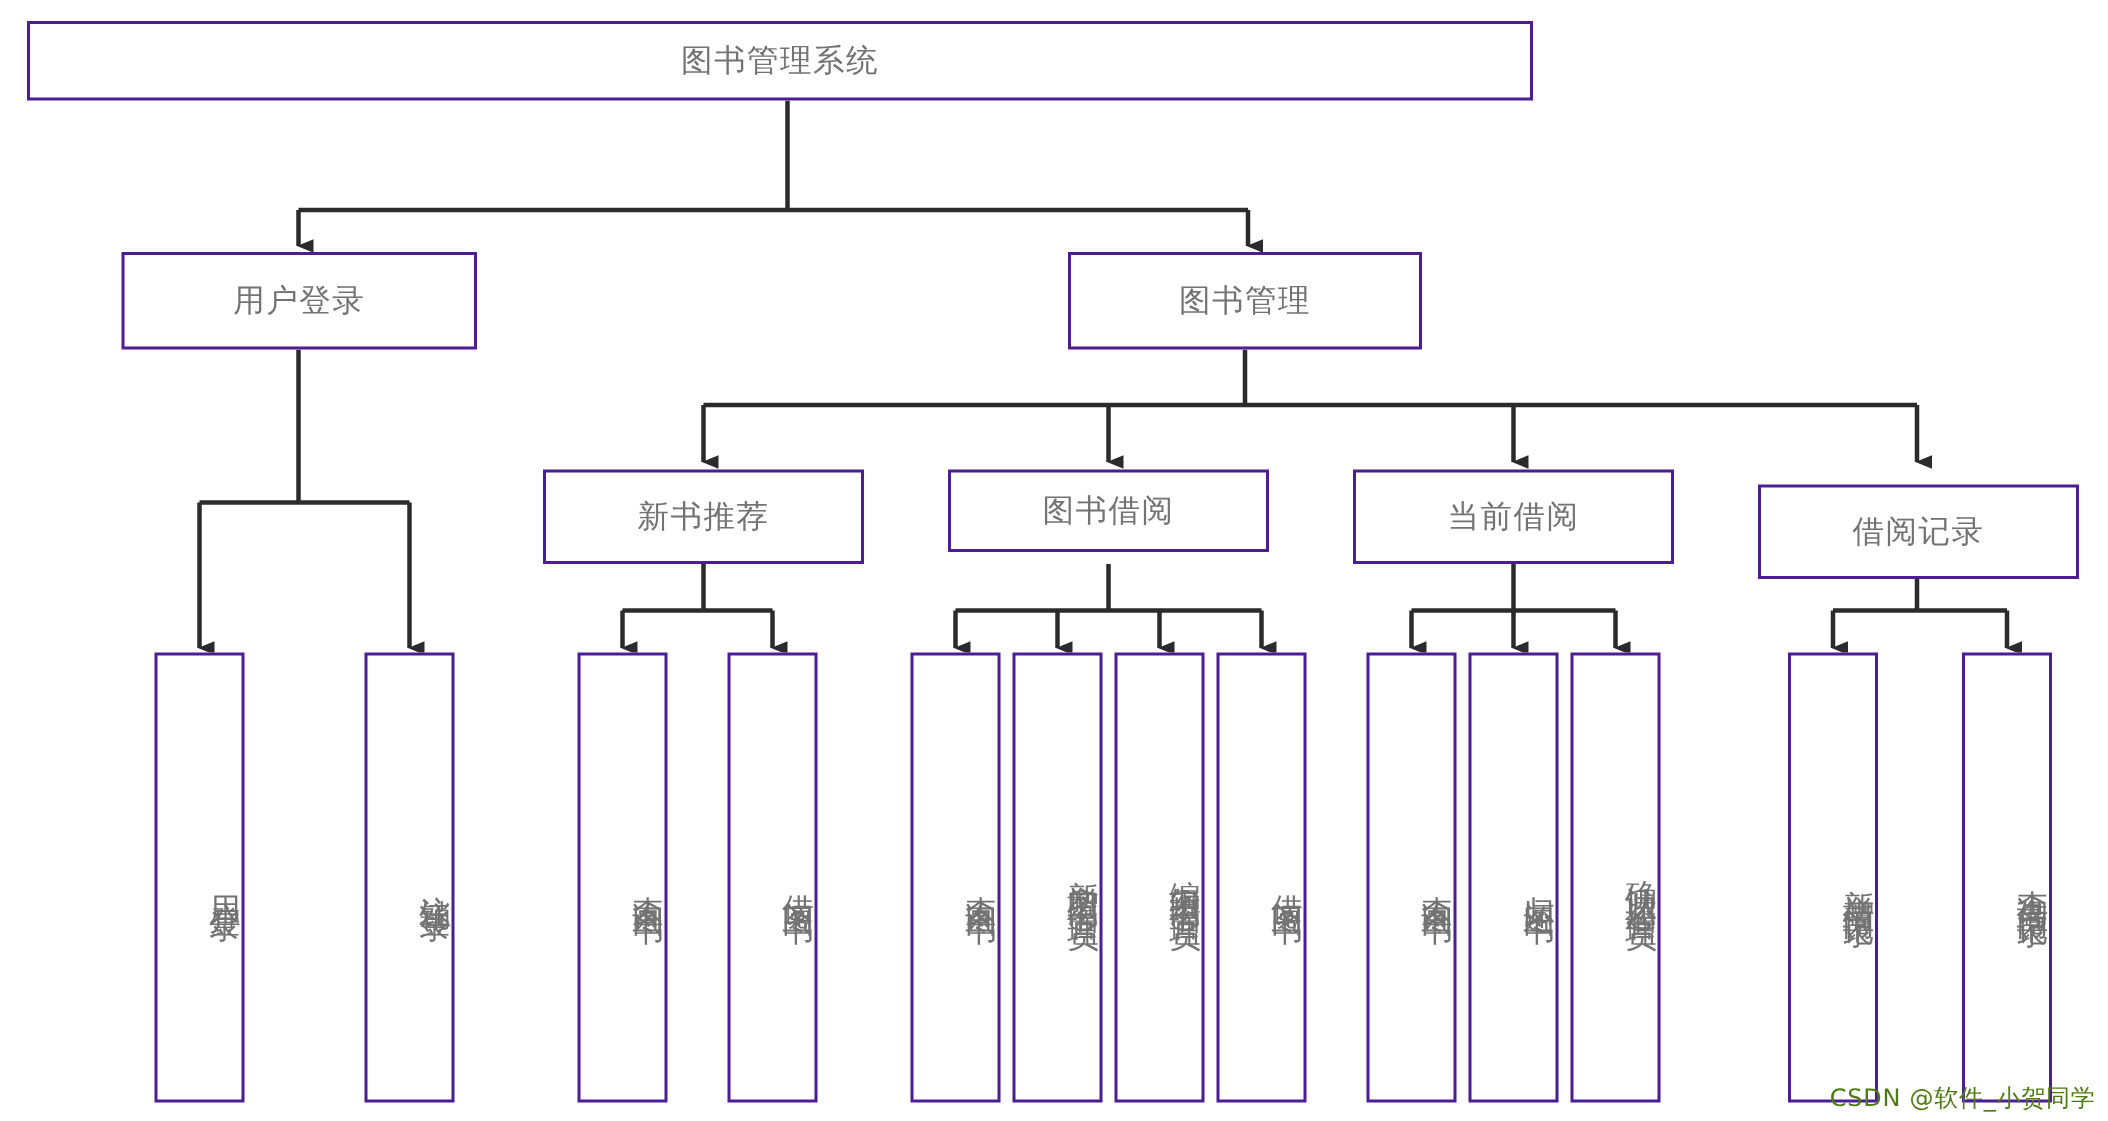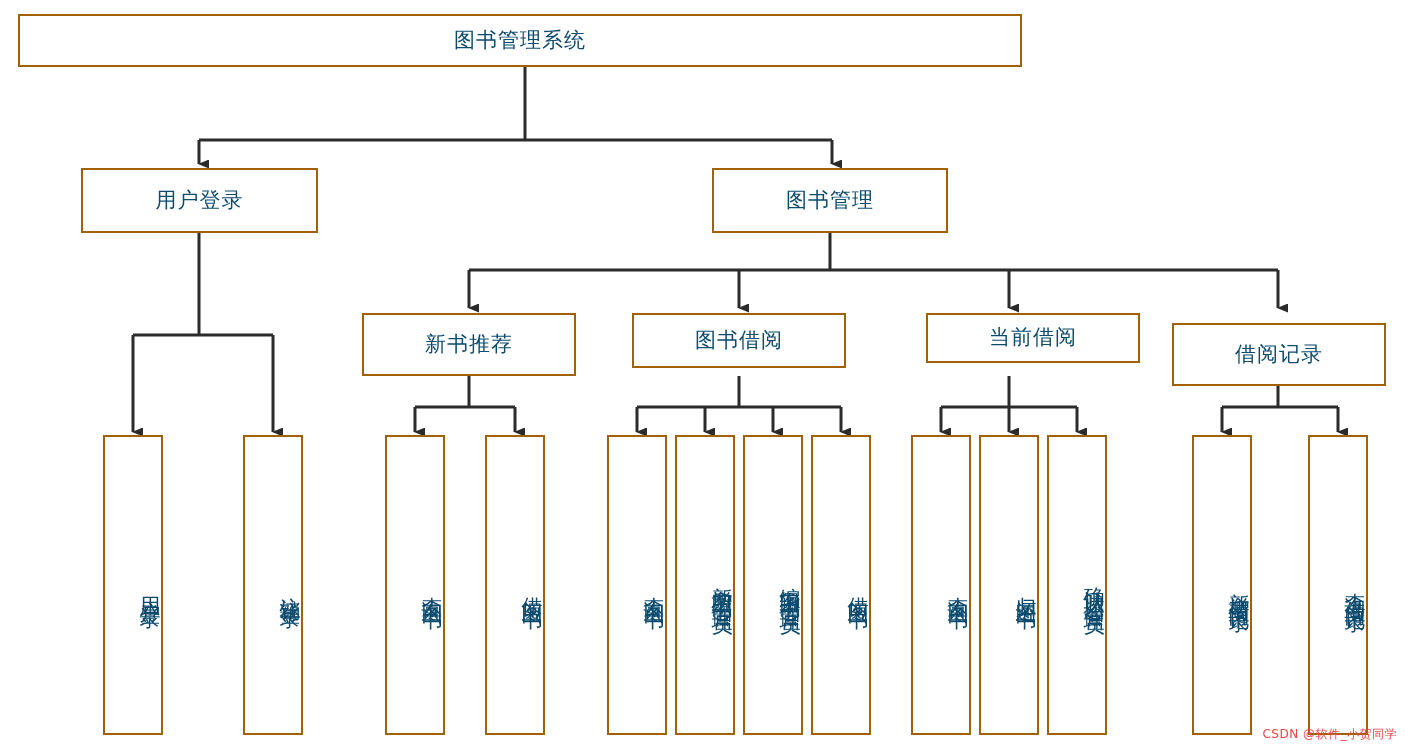--- a/index.html
+++ b/index.html
@@ -20,26 +20,26 @@
     position: absolute;
     left: 0;
     top: 0;
     width: 1405px;
     height: 747px;
     pointer-events: none;
   }
   .node {
     position: absolute;
     box-sizing: border-box;
-    border: 2px solid #a16207;
+    border: 2px solid #4c1d95;
     background: #ffffff;
     display: flex;
     align-items: center;
     justify-content: center;
-    color: #0c4a6e;
+    color: #737373;
   }
   .node.horiz {
     font-size: 21px;
     letter-spacing: 1px;
     line-height: 1.2;
   }
   .node.vert {
     writing-mode: vertical-rl;
     text-orientation: upright;
     font-size: 21px;
@@ -56,22 +56,22 @@
     white-space: nowrap;
   }
   .node.horiz .hlabel {
     display: block;
     white-space: nowrap;
   }
   #watermark {
     position: absolute;
     right: 8px;
     bottom: 4px;
-    font-size: 12px;
-    color: #ef4444;
+    font-size: 16px;
+    color: #4d7c0f;
     letter-spacing: 0.5px;
     white-space: nowrap;
     font-family: "DejaVu Sans", "Liberation Sans", sans-serif;
   }
 </style>
 </head>
 <body>
 
 <div id="canvas">
 
@@ -135,21 +135,21 @@
   <div class="node horiz" style="left:712px; top:168px; width:236px; height:65px;text-align:right;">
     <span class="hlabel">图书管理</span>
   </div>
 
   <div class="node horiz" style="left:362px; top:313px; width:214px; height:63px;">
     <span class="hlabel">新书推荐</span>
   </div>
   <div class="node horiz" style="left:632px; top:313px; width:214px; height:55px;">
     <span class="hlabel">图书借阅</span>
   </div>
-  <div class="node horiz" style="left:926px; top:313px; width:214px; height:50px;">
+  <div class="node horiz" style="left:902px; top:313px; width:214px; height:63px;">
     <span class="hlabel">当前借阅</span>
   </div>
   <div class="node horiz" style="left:1172px; top:323px; width:214px; height:63px;">
     <span class="hlabel">借阅记录</span>
   </div>
 
   <div class="node vert" style="left:103px; top:435px; width:60px; height:300px;">
     <span class="vlabel">用户登录</span>
   </div>
   <div class="node vert" style="left:243px; top:435px; width:60px; height:300px;">

